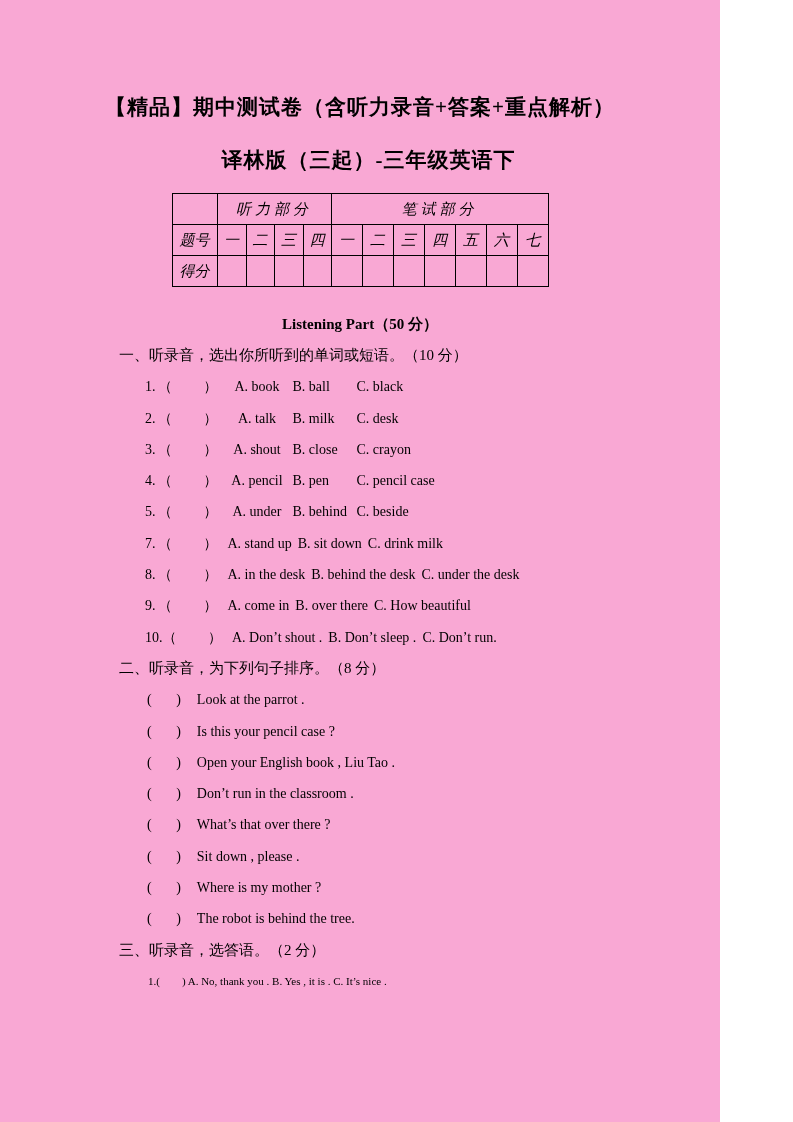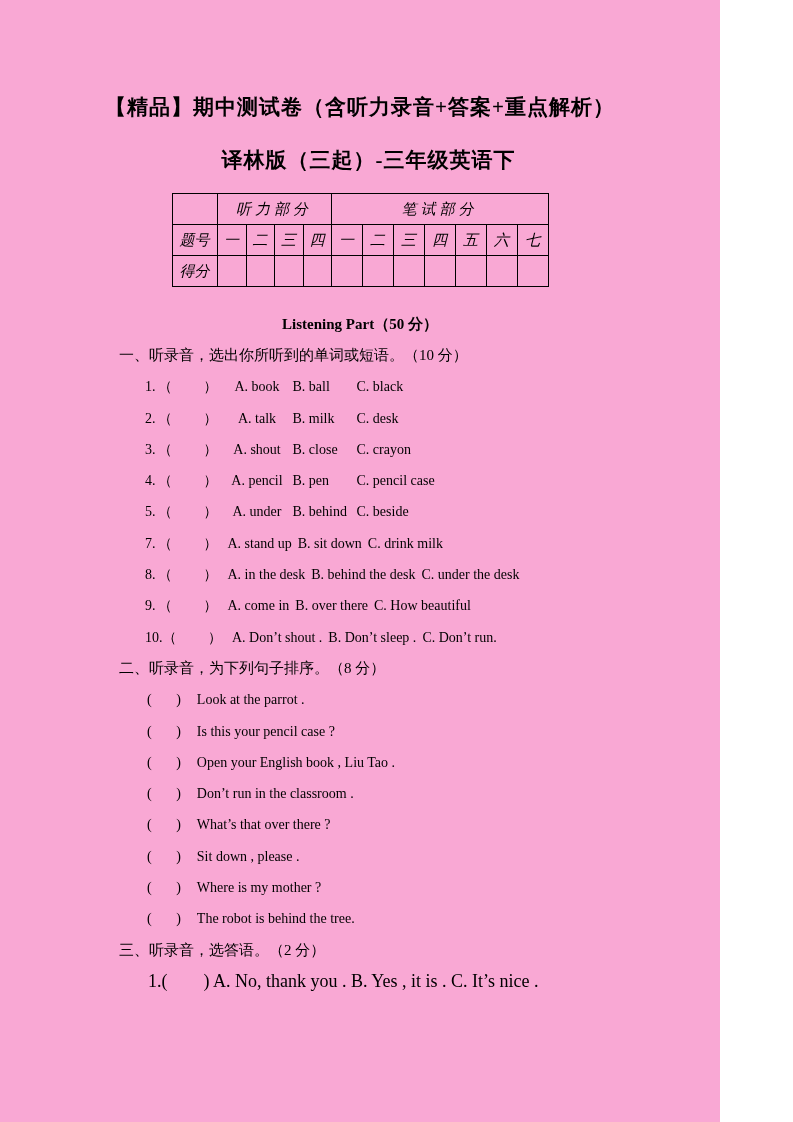--- a/index.html
+++ b/index.html
@@ -70,21 +70,21 @@
   .opt-a { min-width: 59px; text-align: center; }
   .opt-b { min-width: 58px; }
   .s-row {
     font-size: 14px;
     line-height: 31.3px;
     margin-left: 147px;
     white-space: pre;
   }
   .s-blank { white-space: pre; margin-right: 16px; }
   .s3-row {
-    font-size: 18px;
+    font-size: 11px;
     line-height: 31.3px;
     margin-left: 148px;
     white-space: pre;
   }
 </style>
 </head>
 <body>
 
 <div class="page">
 

